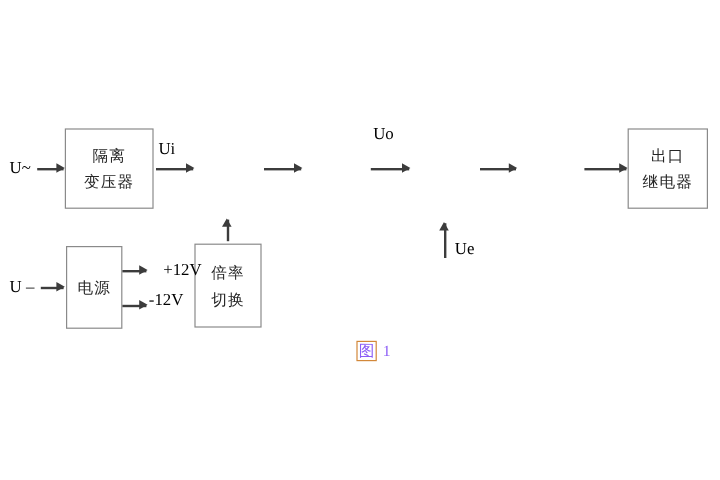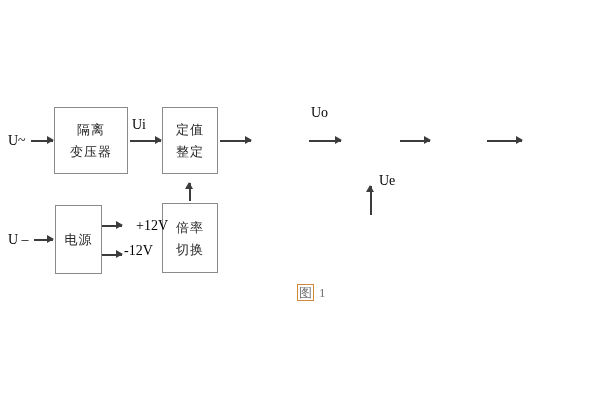--- a/index.html
+++ b/index.html
@@ -22,60 +22,60 @@
   .arrow-r::after{
     content:"";position:absolute;right:-1px;top:-3.75px;width:0;height:0;
     border-left:7px solid #3c3c3c;border-top:4.5px solid transparent;border-bottom:4.5px solid transparent;
   }
   
   .arrow-u{position:absolute;width:1.5px;background:#3c3c3c;}
   .arrow-u::before{
     content:"";position:absolute;top:-1px;left:-3.75px;width:0;height:0;
     border-bottom:7px solid #3c3c3c;border-left:4.5px solid transparent;border-right:4.5px solid transparent;
   }
-  .caption{position:absolute;font-size:13px;color:#737373;}
+  .caption{position:absolute;font-size:13px;color:#8b5cf6;}
   .caption .figchar{border:1px solid #d2883a;padding:0 1px;}
   .caption .fignum{margin-left:5px;}
 </style>
 </head>
 <body>
 
 <div class="canvas">
 
   <div class="box" style="left:54px;top:89px;width:74px;height:67px">
     <span>隔离</span>
     <span>变压器</span>
   </div>
 
-  <div class="box" style="left:162px;top:89px;width:56px;height:67px">
-    <span>定值</span>
-    <span>整定</span>
-  </div>
 
 
 
 
+  <div class="box" style="left:523px;top:89px;width:67px;height:67px">
+    <span>出口</span>
+    <span>继电器</span>
+  </div>
 
   <div class="box" style="left:55px;top:187px;width:47px;height:69px">
     <span>电源</span>
   </div>
 
   <div class="box" style="left:162px;top:185px;width:56px;height:70px">
     <span>倍率</span>
     <span>切换</span>
   </div>
 
 
   <div class="lbl" style="left:8px;top:116px">U~</div>
 
   <div class="lbl" style="left:132px;top:100px">Ui</div>
 
   <div class="lbl" style="left:311px;top:88px">Uo</div>
 
-  <div class="lbl" style="left:379px;top:156px">Ue</div>
+  <div class="lbl" style="left:379px;top:184px">Ue</div>
 
   <div class="lbl" style="left:8px;top:215px">U –</div>
 
   <div class="lbl" style="left:136px;top:201px">+12V</div>
 
   <div class="lbl" style="left:124px;top:226px">-12V</div>
 
   <div class="arrow-r" style="left:31px;top:122px;width:22px"></div>
   <div class="arrow-r" style="left:130px;top:122px;width:31px"></div>
   <div class="arrow-r" style="left:220px;top:122px;width:31px"></div>

